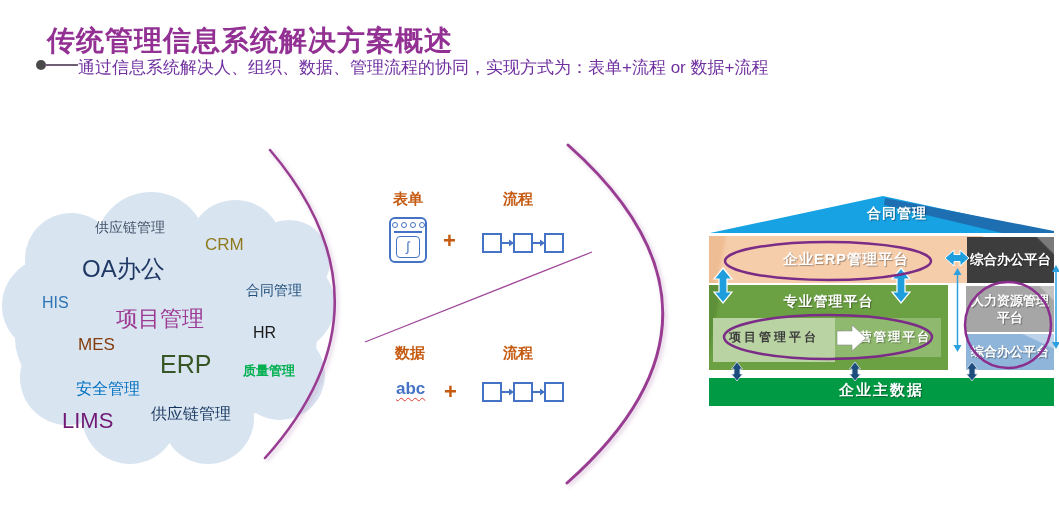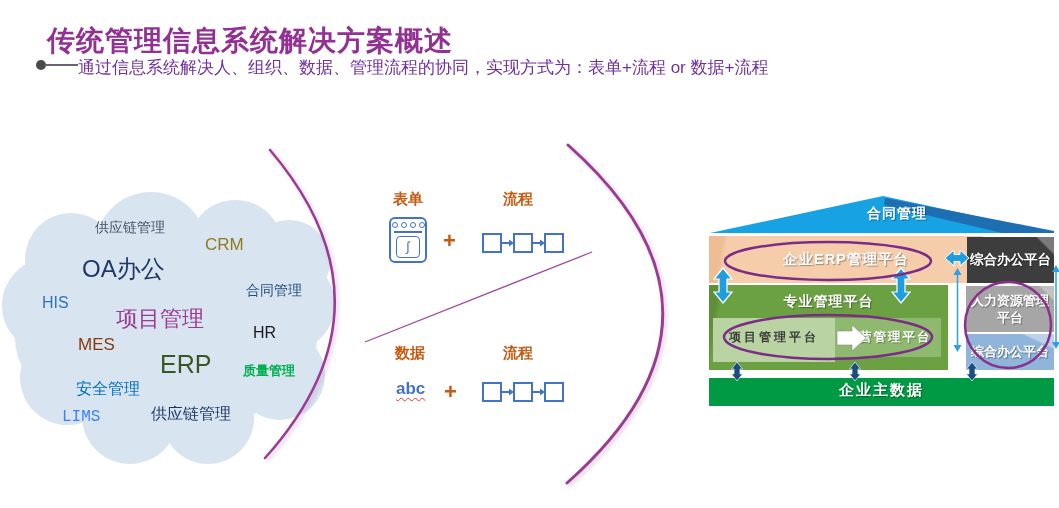--- a/index.html
+++ b/index.html
@@ -32,21 +32,21 @@
   .c2{left:82px;top:253px;font-size:24px;color:#1f3864;}
   .c3{left:42px;top:294px;font-size:16px;color:#2e75b6;}
   .c4{left:246px;top:282px;font-size:14px;color:#1f4e79;}
   .c5{left:116px;top:304px;font-size:22px;color:#9c3a93;}
   .c6{left:253px;top:324px;font-size:16px;color:#1a1a1a;}
   .c7{left:78px;top:335px;font-size:17px;color:#843c0c;}
   .c8{left:160px;top:350px;font-size:25px;color:#375623;}
   .c9{left:243px;top:362px;font-size:13px;color:#00b050;font-weight:bold;}
   .c10{left:76px;top:379px;font-size:16px;color:#0070c0;}
   .c11{left:151px;top:404px;font-size:16px;color:#17375e;}
-  .c12{left:62px;top:408px;font-size:16px;color:#3b82f6;font-family:Liberation Mono, monospace;}
+  .c12{left:62px;top:408px;font-size:22px;color:#701a75;}
   
   .flabel{position:absolute;font-size:15px;font-weight:bold;color:#c55a11;white-space:nowrap;z-index:2;}
   .fl-form{left:393px;top:190px;}
   .fl-proc-top{left:503px;top:190px;}
   .fl-data{left:395px;top:344px;}
   .fl-proc-bot{left:503px;top:344px;}
   .plus{position:absolute;font-size:22px;font-weight:bold;color:#c55a11;z-index:2;}
   .plus-top{left:443px;top:228px;}
   .plus-bot{left:444px;top:379px;}
   .form-icon{position:absolute;left:389px;top:217px;width:34px;height:42px;border:2px solid #4472c4;

